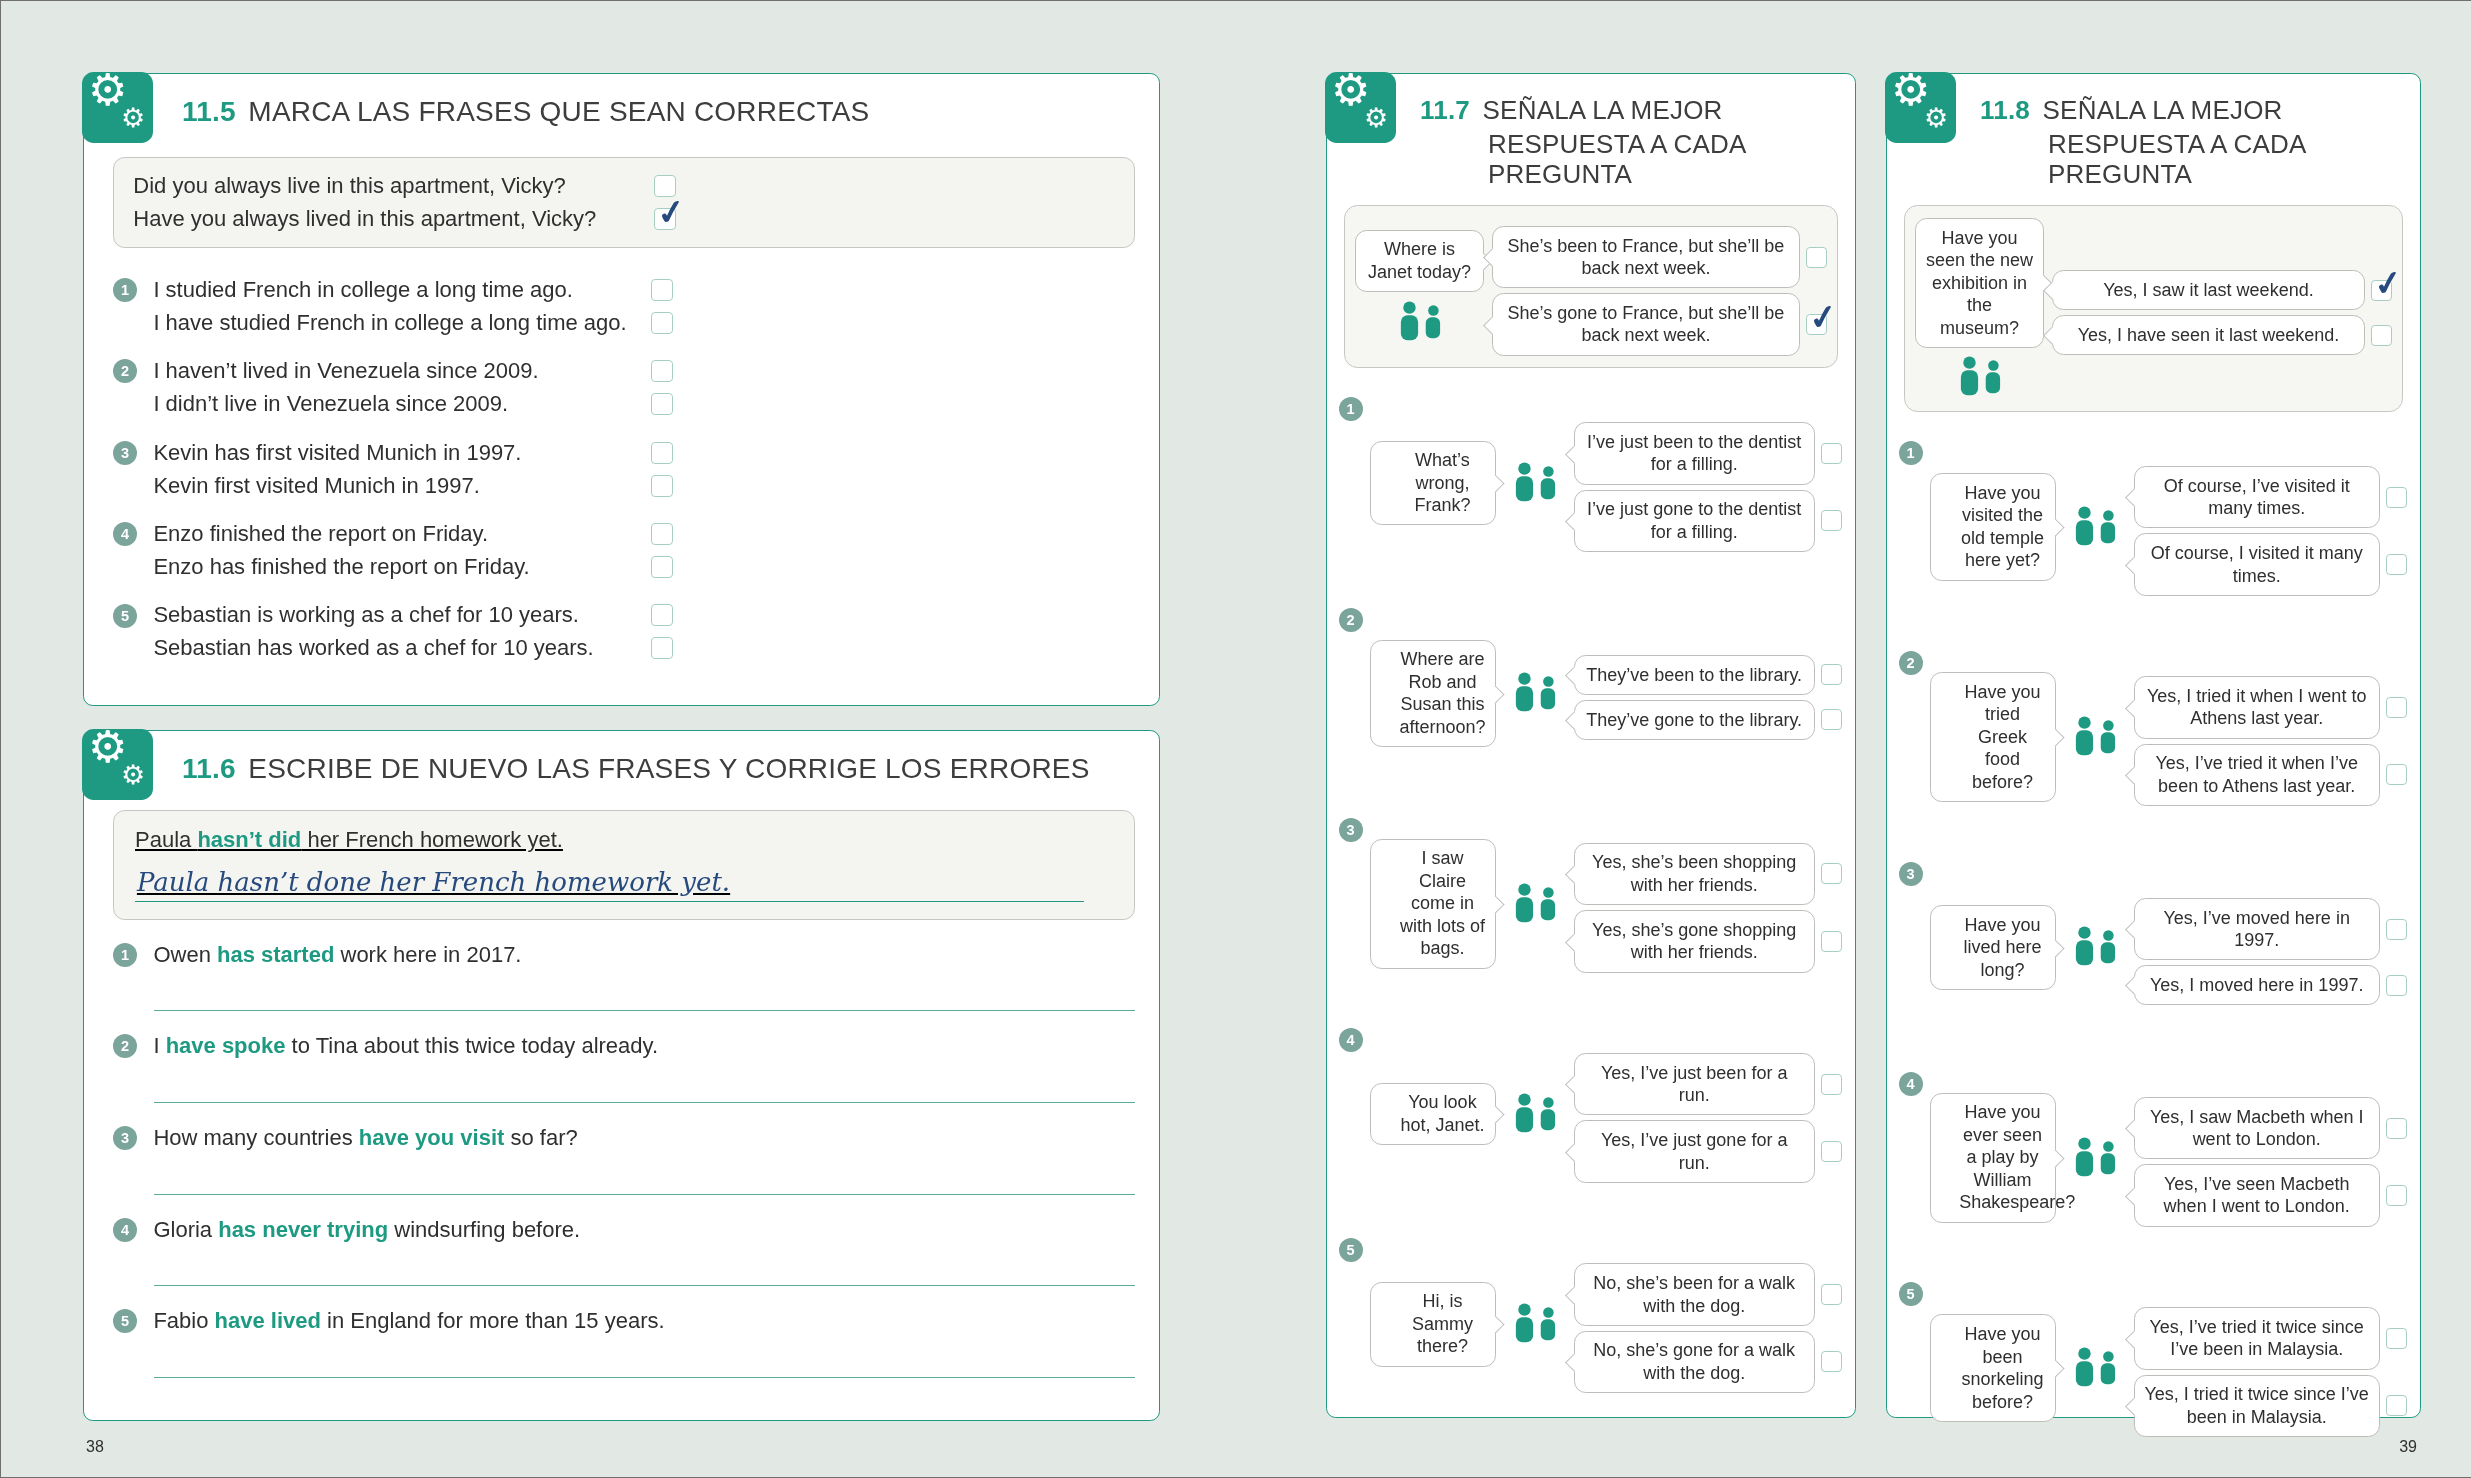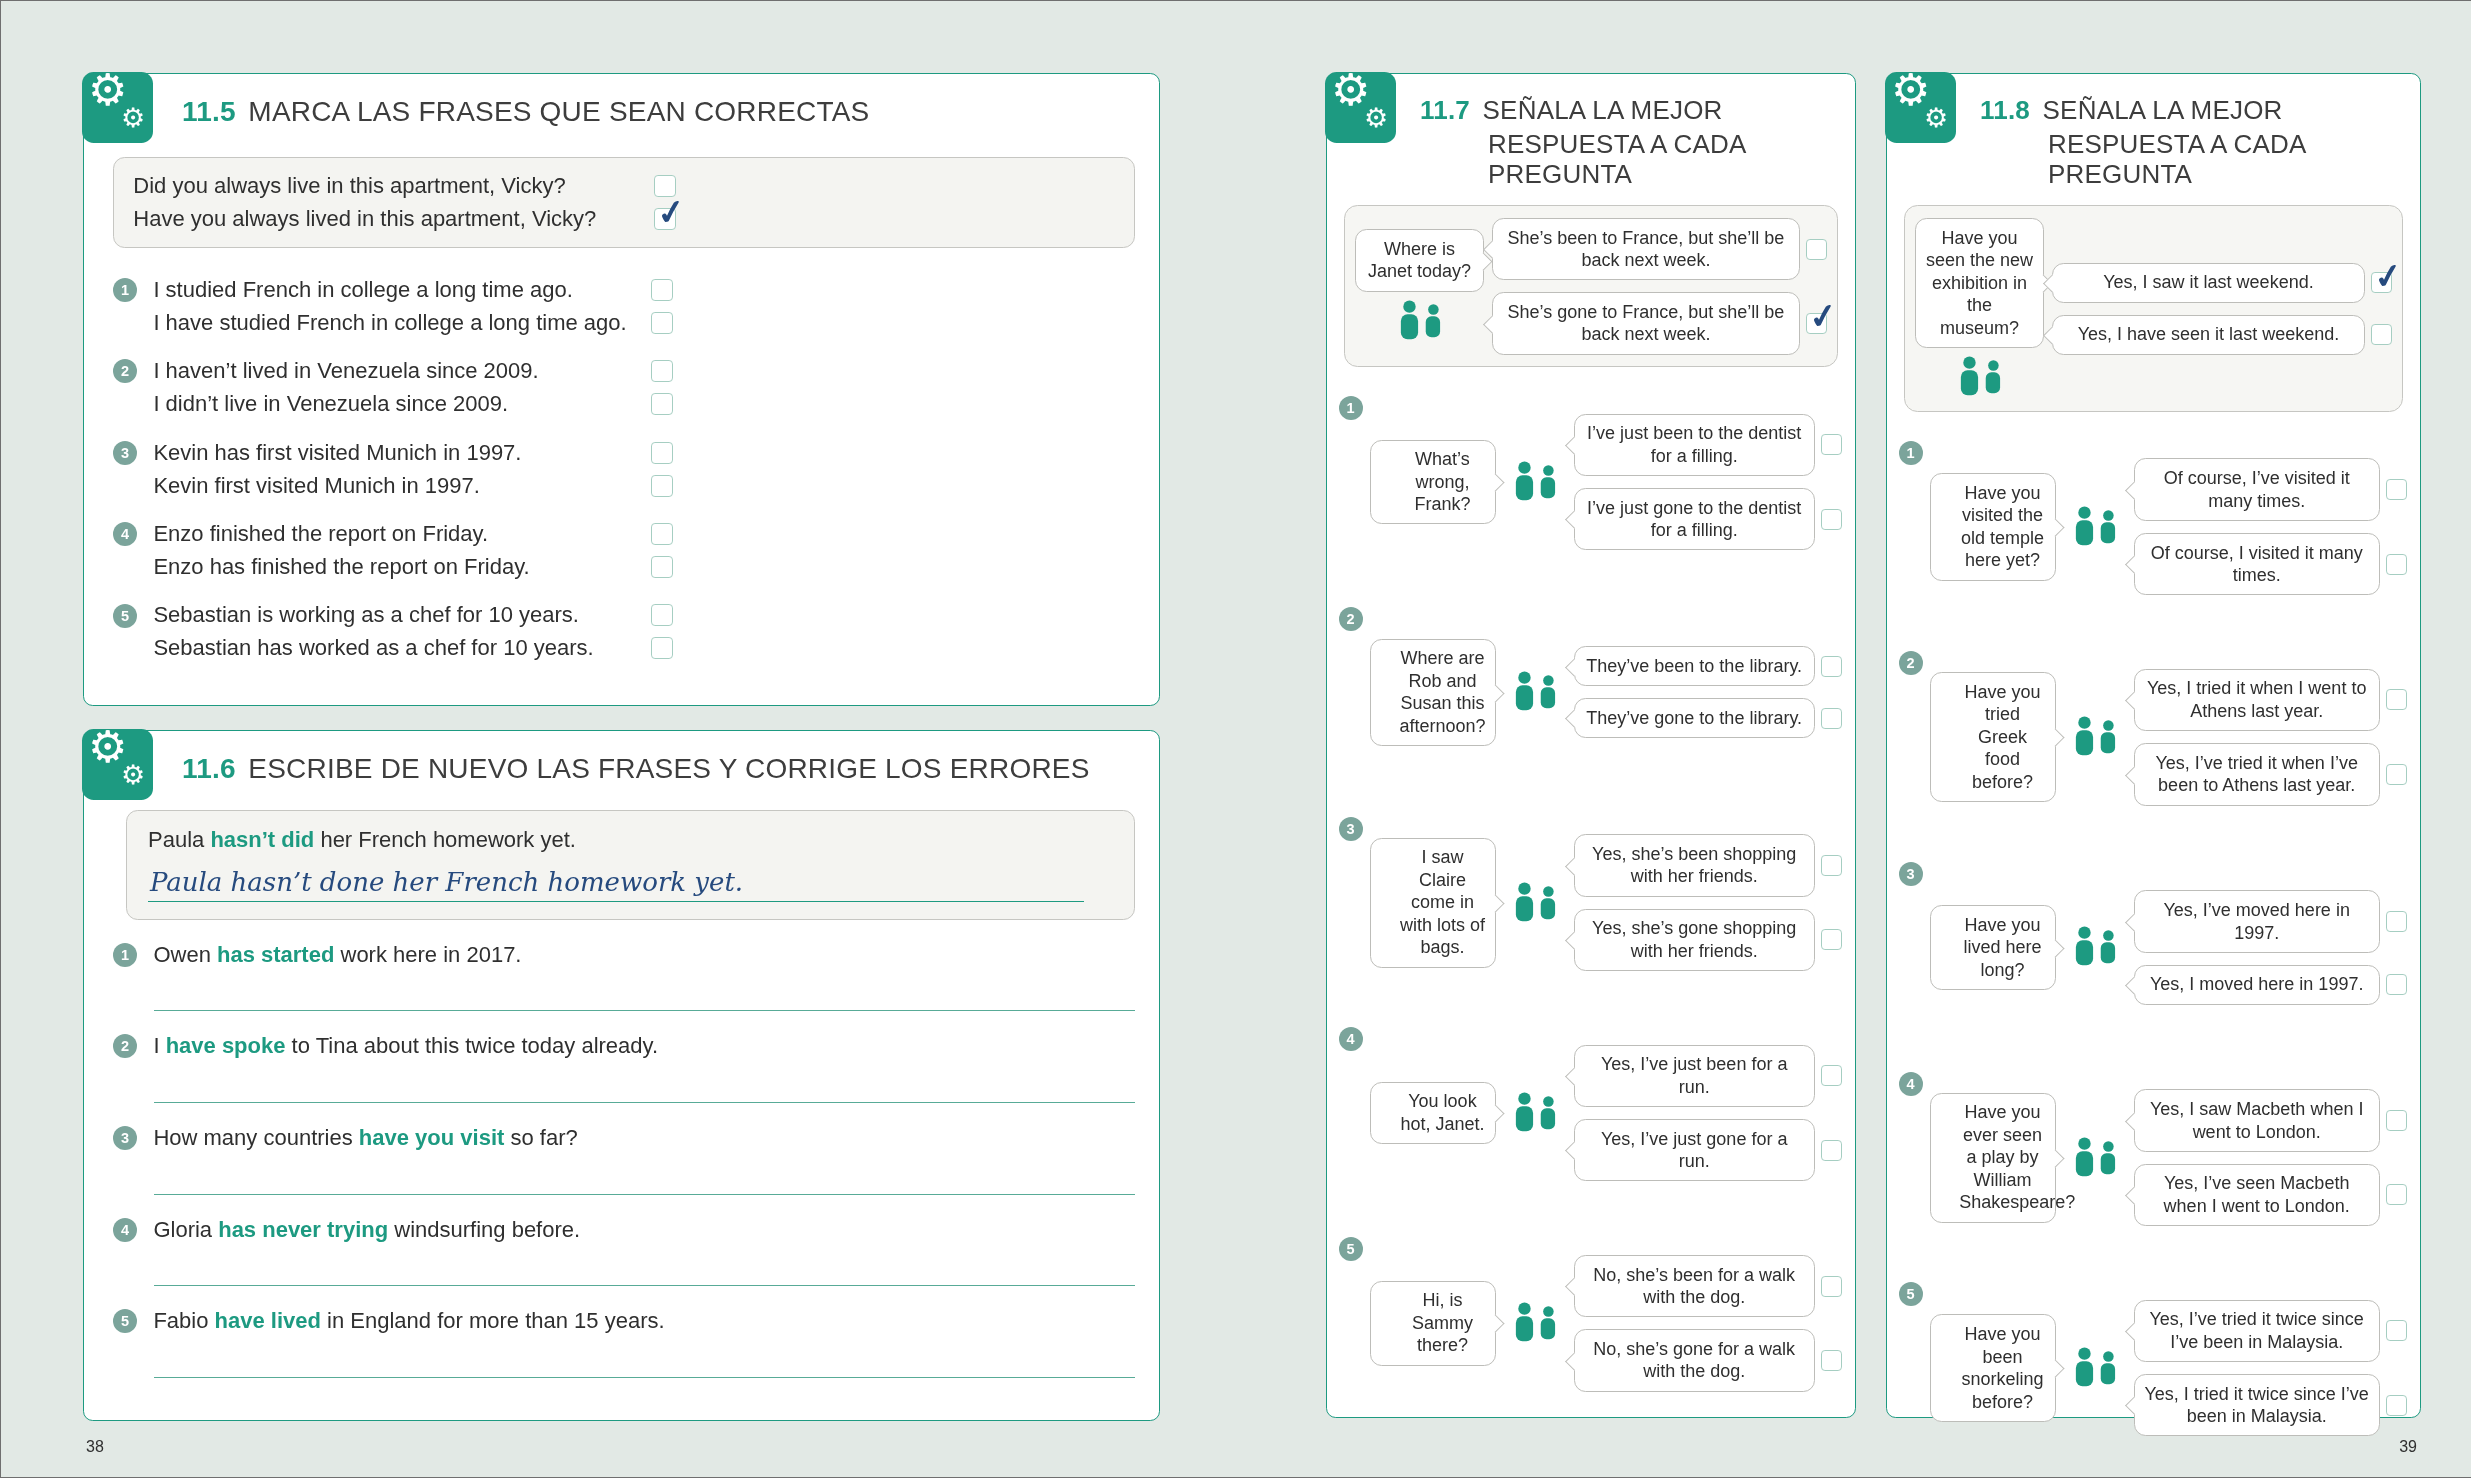--- a/index.html
+++ b/index.html
@@ -39,21 +39,21 @@
 
   .checkbox { position:relative; display:inline-block; flex:none; width:22px; height:22px;
               background:#ffffff; border:1.9px solid #a6cec2; border-radius:3.9px; }
   .tick { position:absolute; left:1.9px; top:-14.5px; font-size:34px; font-weight:bold;
           color:#264a7e; transform:rotate(-8deg); line-height:1; }
 
   .nbadge { display:flex; align-items:center; justify-content:center; flex:none;
             width:24px; height:24px; border-radius:50%; background:#7ba49b;
             color:#ffffff; font-size:14.5px; font-weight:bold; }
 
-  .exbox116 { margin:25px 24px 0 42px; padding:15.4px 21px 17.4px; }
+  .exbox116 { margin:25px 24px 0 29px; padding:15.4px 21px 17.4px;text-decoration:underline; }
   .sent { font-size:22px; color:#2f2f2f; line-height:1.3; }
   .hl { color:#1d9a81; font-weight:bold; }
   .hand { margin-top:11.6px; font-family:"DejaVu Serif", serif; font-style:italic;
           font-size:26px; color:#264a7e; border-bottom:1.9px solid #1d9a81;
           padding:0 0 3.9px 1.9px; width:97%; }
 
   .items116 { margin:5.8px 24px 0 29px; }
   .item6 { margin-top:21px; }
   .item6 .srow { display:flex; align-items:flex-start; }
   .item6 .nbadge { margin-right:16.4px; margin-top:1.9px; }
@@ -66,21 +66,21 @@
   .bubble { position:relative; background:#ffffff; border:1.9px solid #bdbdb9; border-radius:11.6px;
             padding:7.7px 9.7px; font-size:18px; line-height:1.25; color:#2f2f2f; text-align:center; }
   .bubble.q { width:100%; }
   .bubble.q::after { content:""; position:absolute; right:-6.8px; top:50%; margin-top:-5.8px;
             width:11.6px; height:11.6px; background:#fff; transform:rotate(45deg);
             border-right:1.9px solid #bdbdb9; border-top:1.9px solid #bdbdb9; }
   .bubble.a::after { content:""; position:absolute; left:-6.8px; top:50%; margin-top:-5.8px;
             width:11.6px; height:11.6px; background:#fff; transform:rotate(45deg);
             border-left:1.9px solid #bdbdb9; border-bottom:1.9px solid #bdbdb9; }
 
-  .acol { flex:1; display:flex; flex-direction:column; gap:12px; }
+  .acol { flex:1; display:flex; flex-direction:column; gap:5px;margin-top:8px; }
   .arow { display:flex; align-items:center; gap:5.8px; }
   .arow .bubble { flex:1; }
   .arow .checkbox { width:21px; height:21px; }
 
   .qaitems .qa { display:flex; align-items:center; gap:7.7px; margin:19.3px 13.5px 0 11.6px; min-height:191px; }
   .qa .nbadge { align-self:flex-start; margin-top:9.7px; }
   .qa .bubble.q { width:126px; flex:none;padding-left:28px; }
   .pict { flex:none; width:62px; height:44px; }
   .it { }
 

